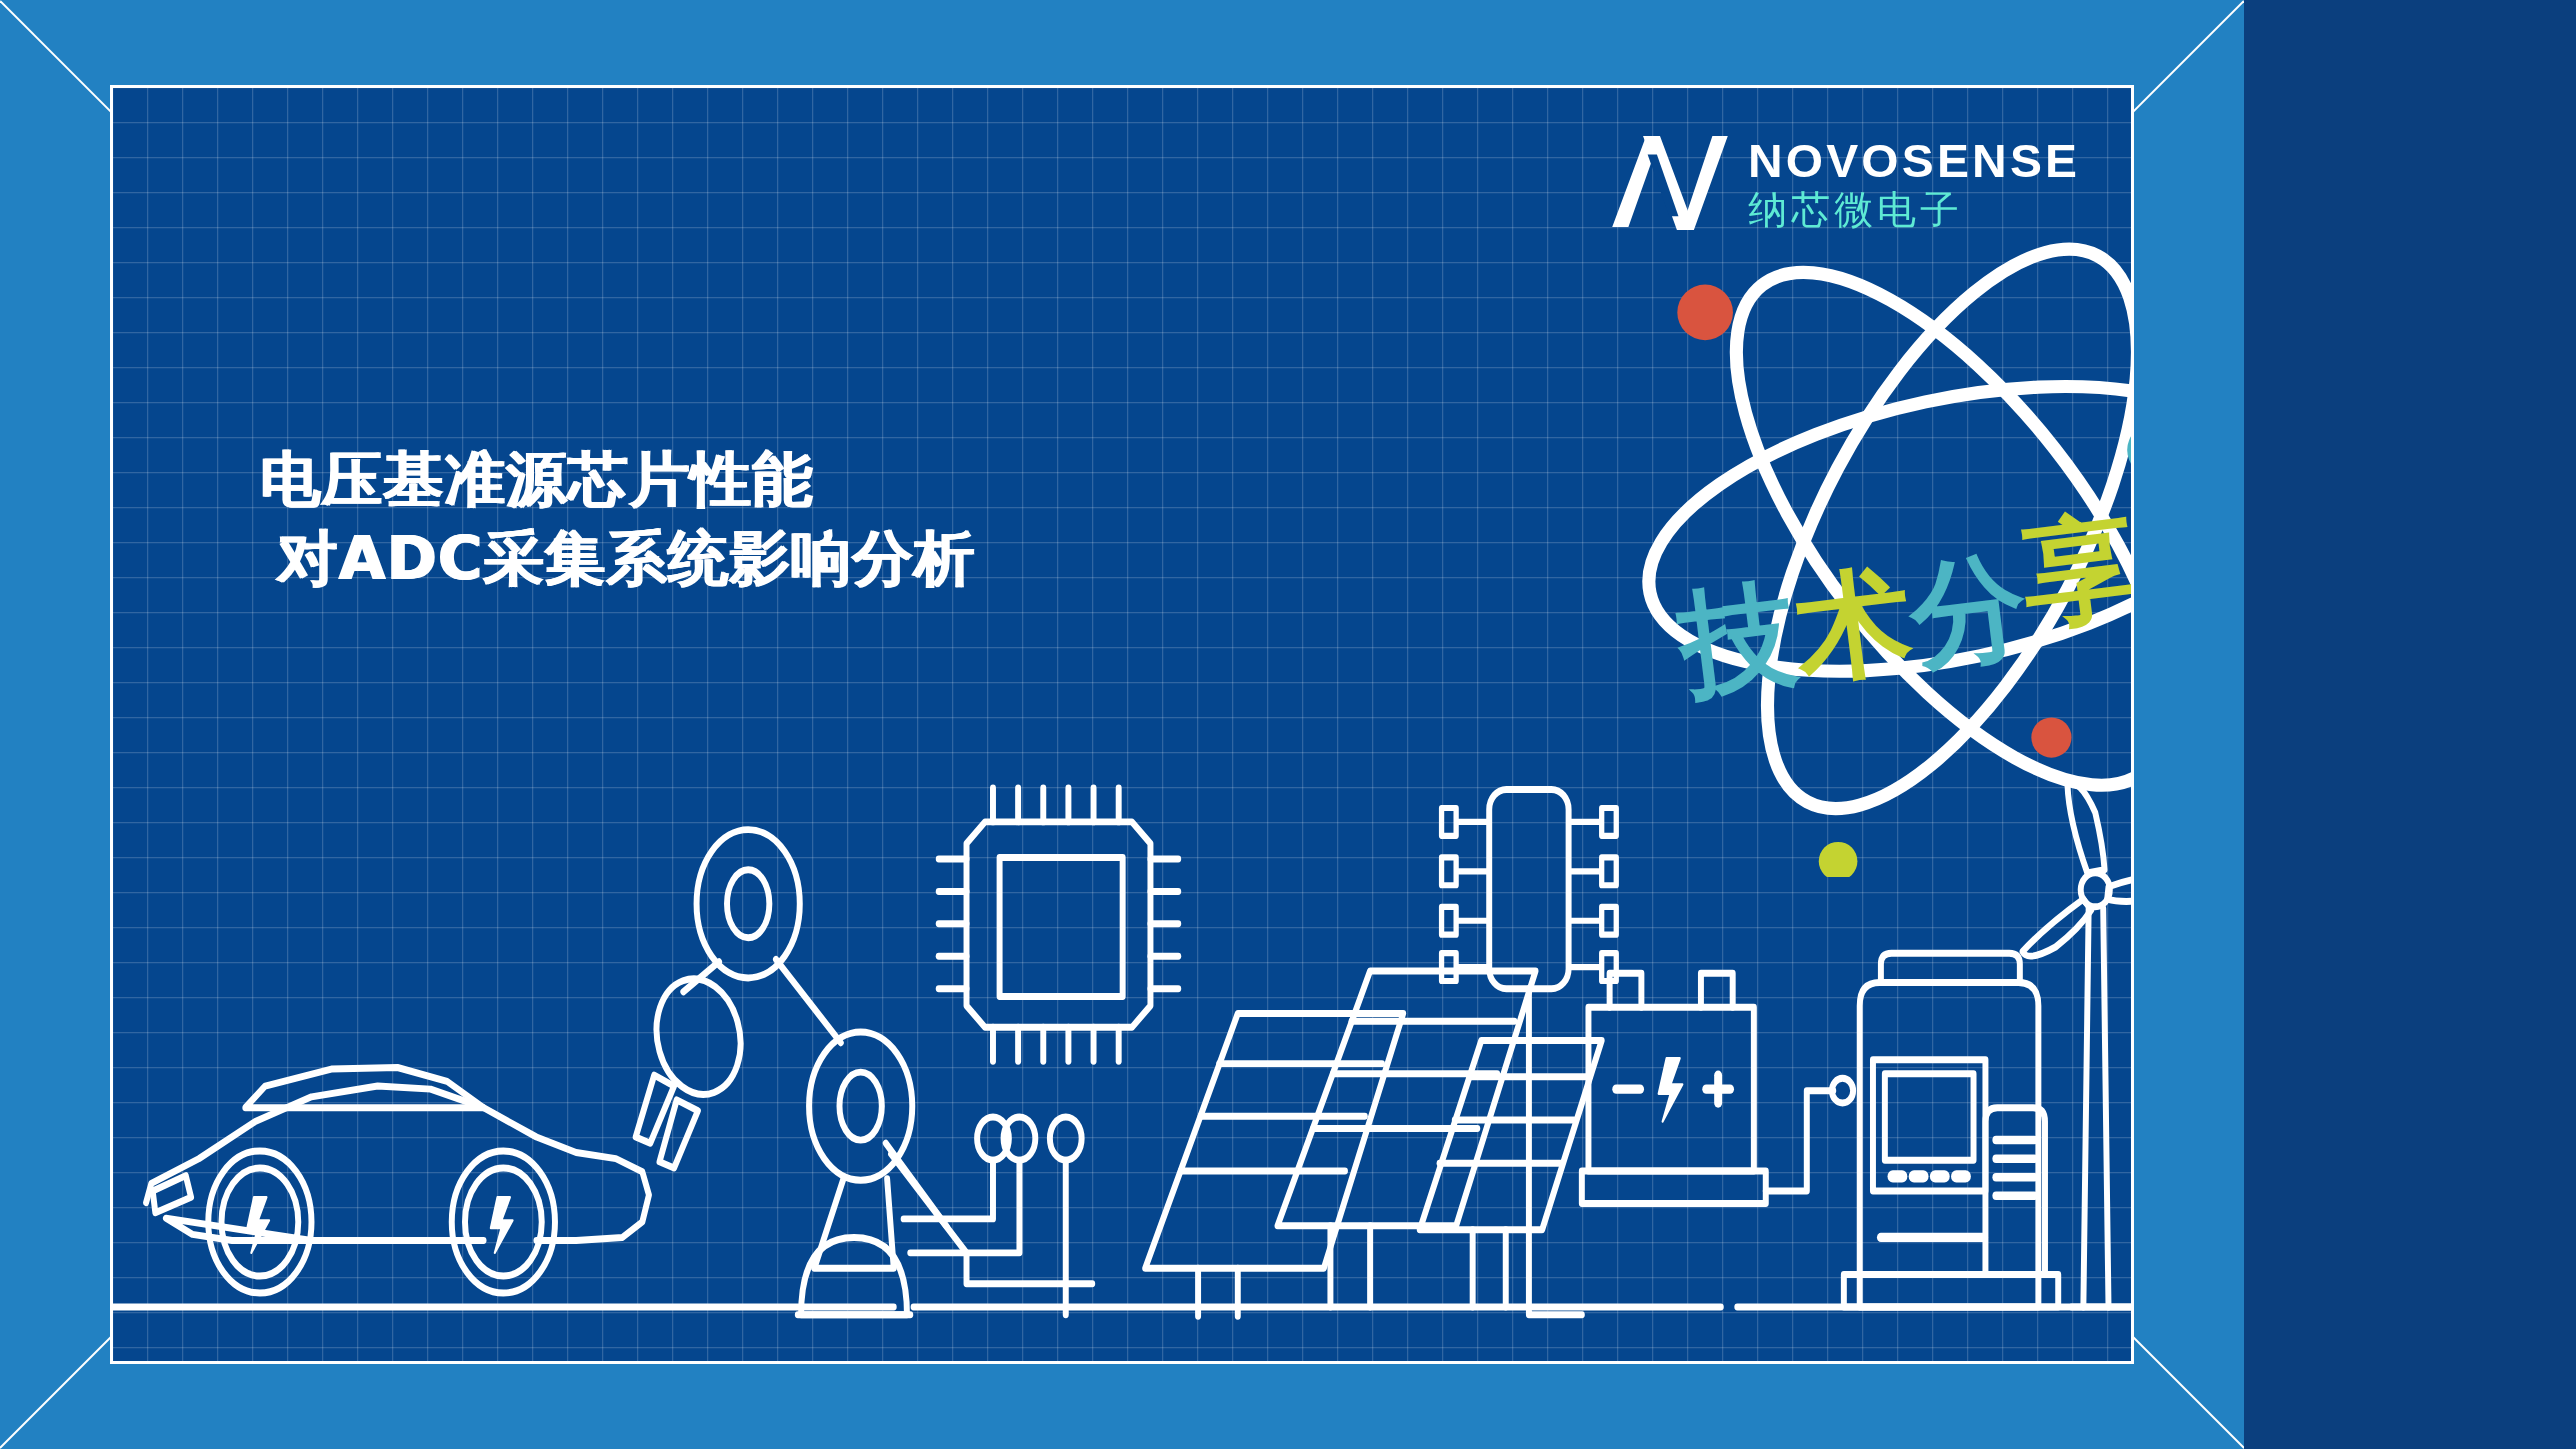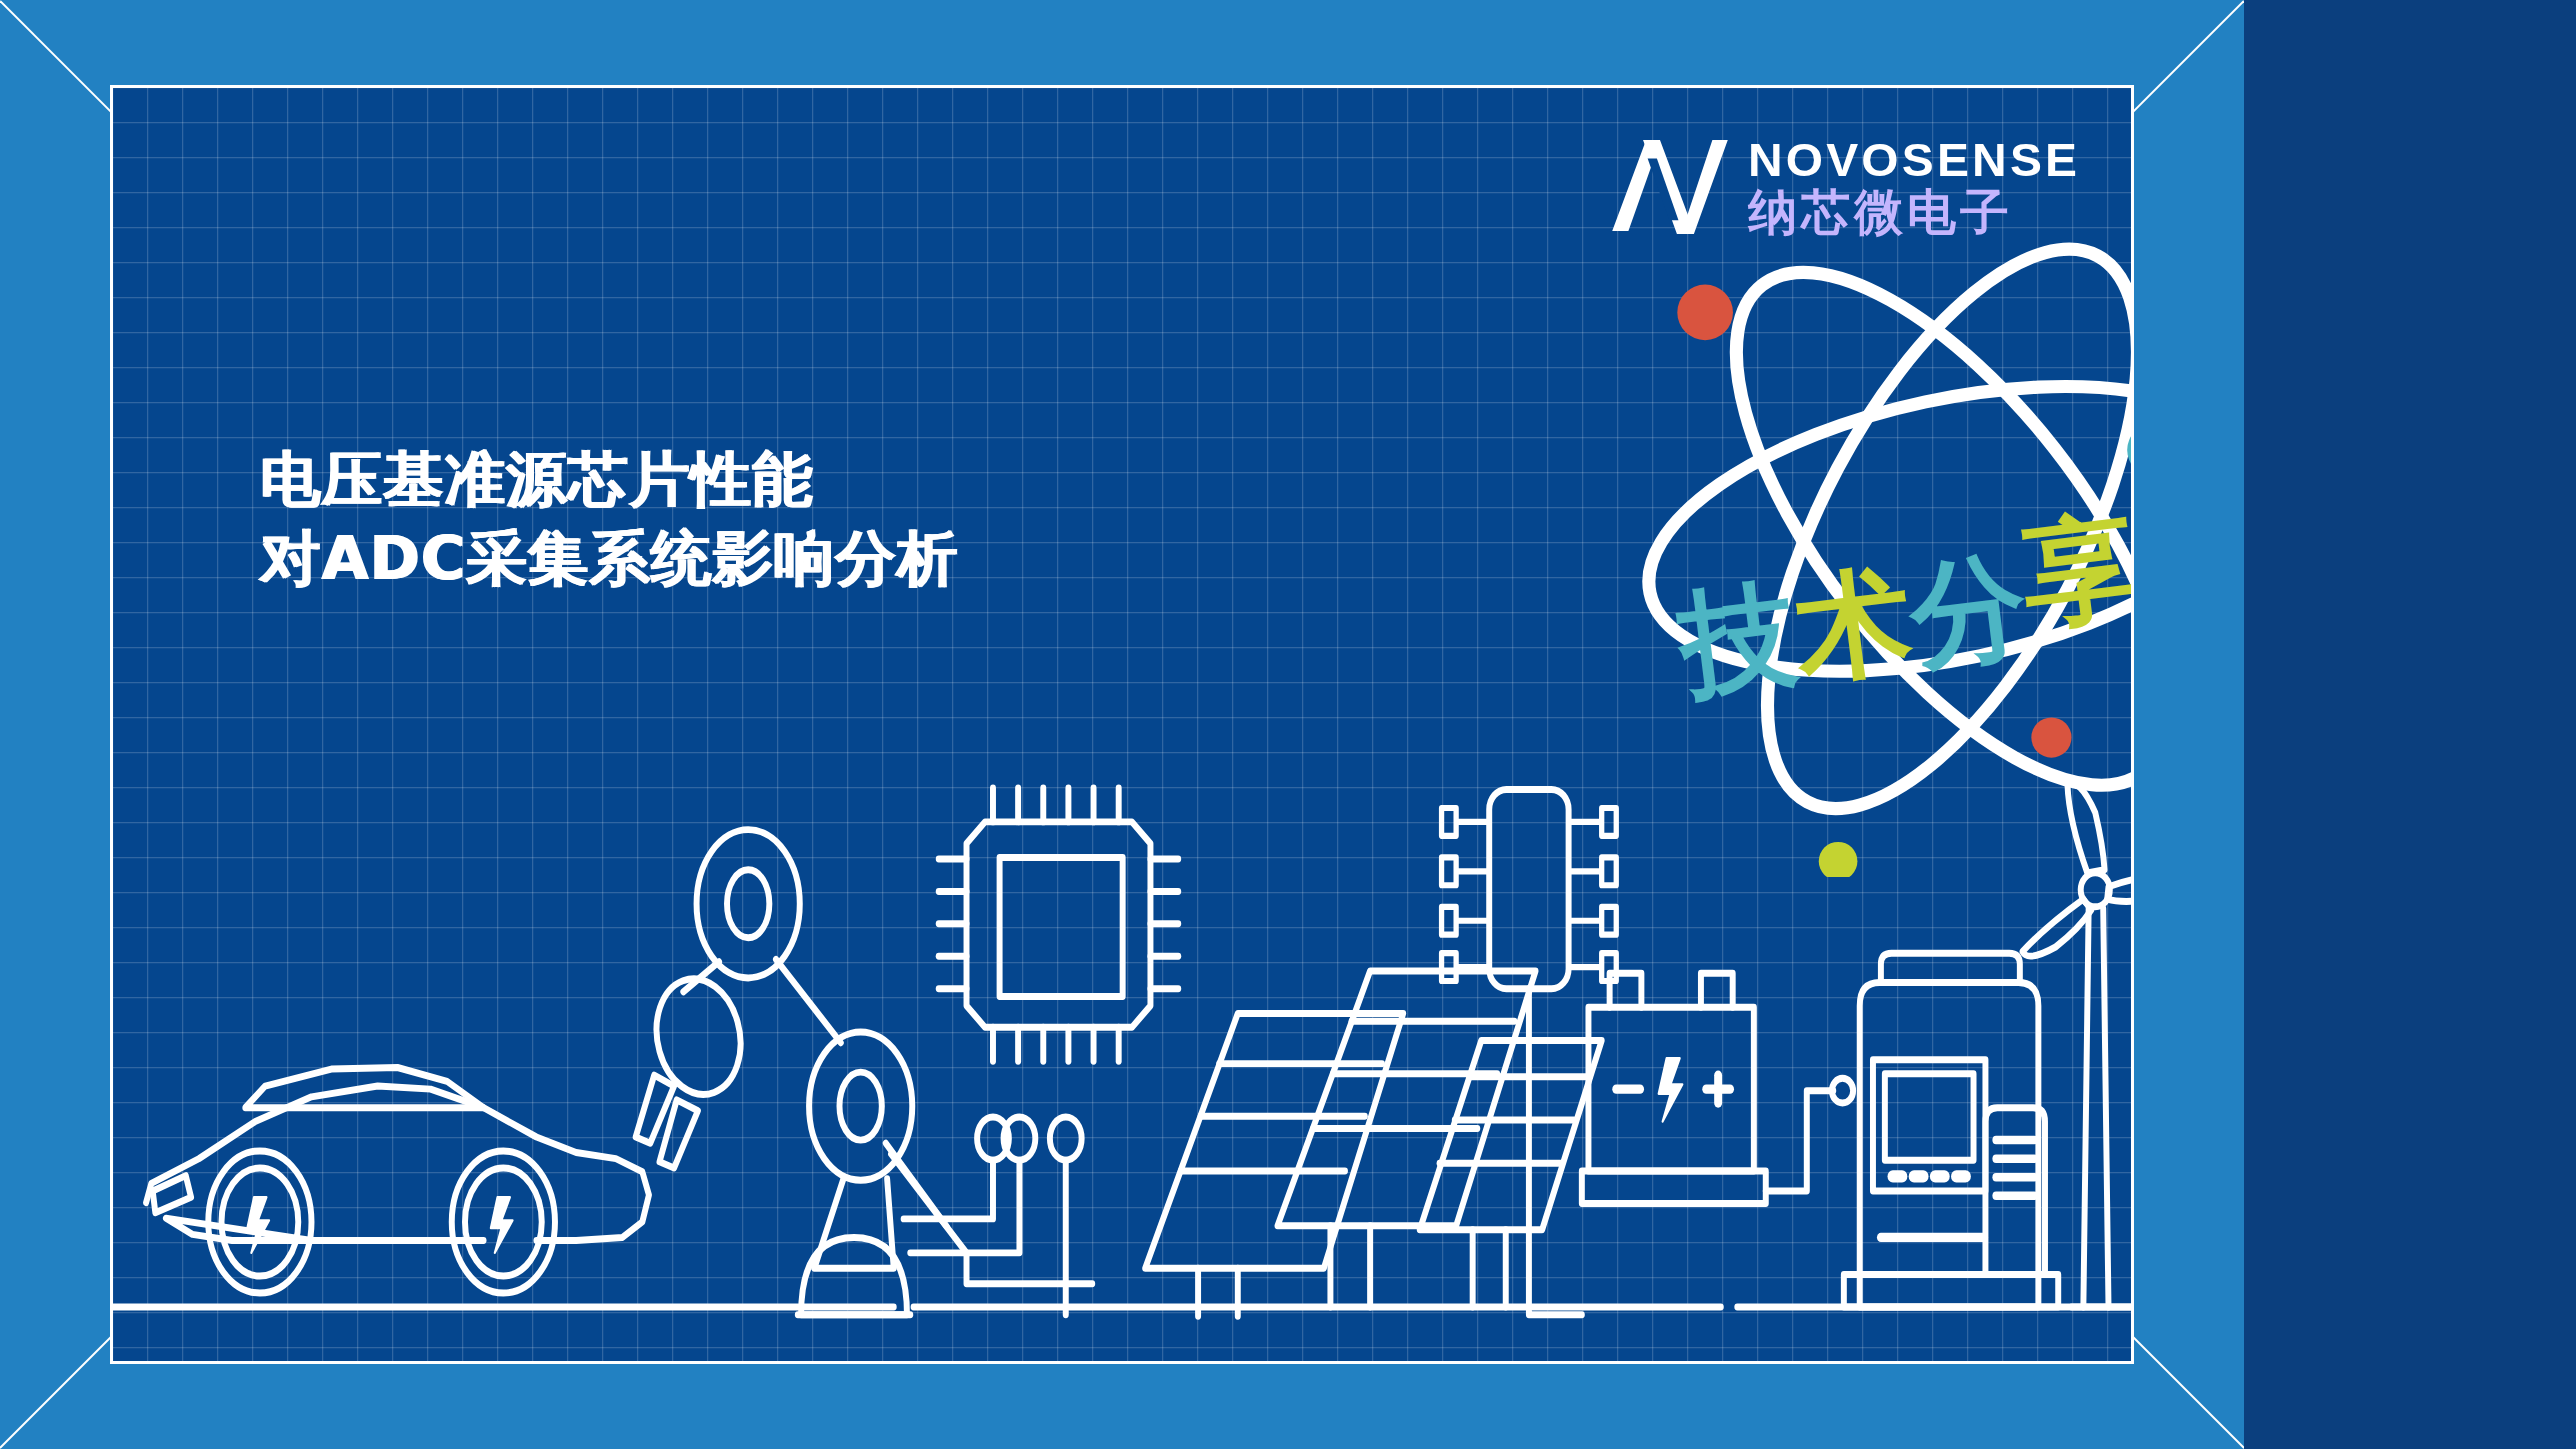--- a/index.html
+++ b/index.html
@@ -36,35 +36,35 @@
     background-position:-0.8px -0.8px;
   }
 
   
   .logo{position:absolute;right:57px;top:48px;display:flex;align-items:center;gap:20px;}
   .logo-mark{width:116px;height:94px;flex:0 0 auto;}
   .logo-words{display:flex;flex-direction:column;line-height:1;}
   .logo-en{color:#fff;font-size:47px;font-weight:700;letter-spacing:3.1px;
            font-family:"Liberation Sans","DejaVu Sans",sans-serif;
            transform:scaleX(1.02);transform-origin:left center;}
-  .logo-cn{color:#c4b5fd;font-size:49px;font-weight:700;letter-spacing:3.9px;margin-top:5.4px;
+  .logo-cn{color:#5eead4;font-size:39px;font-weight:400;letter-spacing:3.9px;margin-top:5.4px;
            font-family:"DejaVu Sans","Liberation Sans",sans-serif;}
 
   
   .title{position:absolute;left:147px;top:352px;color:#fff;}
   .title-line{
     font-family:"DejaVu Sans","Liberation Sans",sans-serif;
     font-weight:700;
     font-size:60px;
     letter-spacing:1.5px;
     line-height:1.32;
     white-space:nowrap;
     text-shadow:1.5px 0 0 #fff, -0.8px 0 0 #fff;
   }
-  .title-line.l2{}
+  .title-line.l2{margin-left:17px;}
 
   
   .atom{position:absolute;left:1453px;top:93px;width:773px;height:695px;}
   .atom svg{position:absolute;inset:0;}
   .badge-text{
     position:absolute;left:113px;top:379px;
     font-family:"DejaVu Sans","Liberation Sans",sans-serif;
     font-weight:700;font-size:116px;line-height:1;white-space:nowrap;
     transform:rotate(-7deg);
   }

